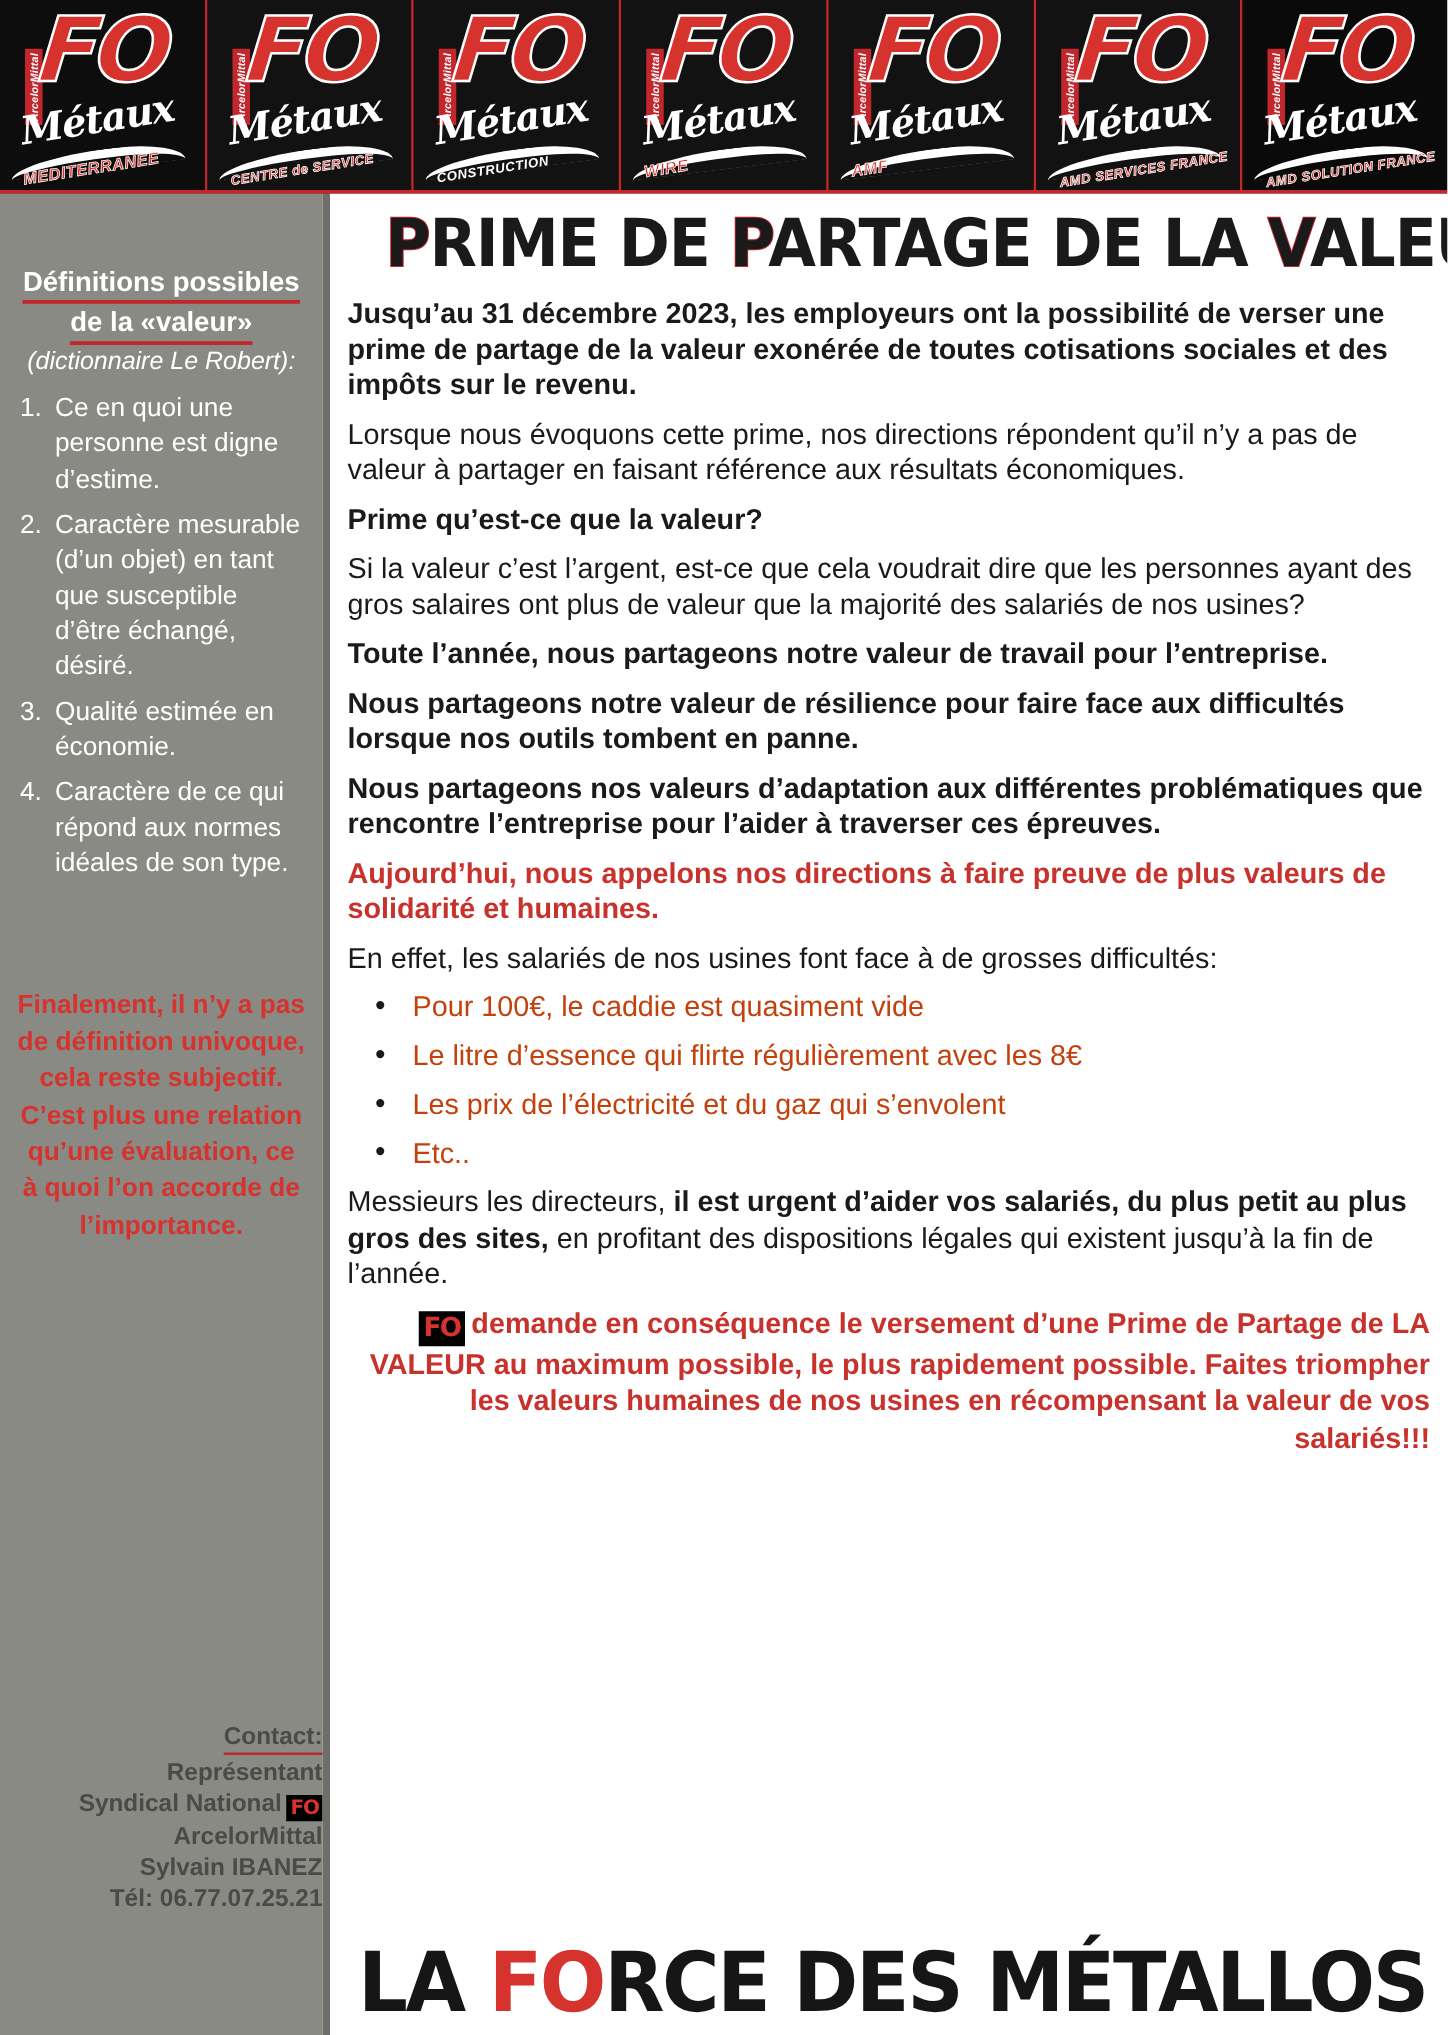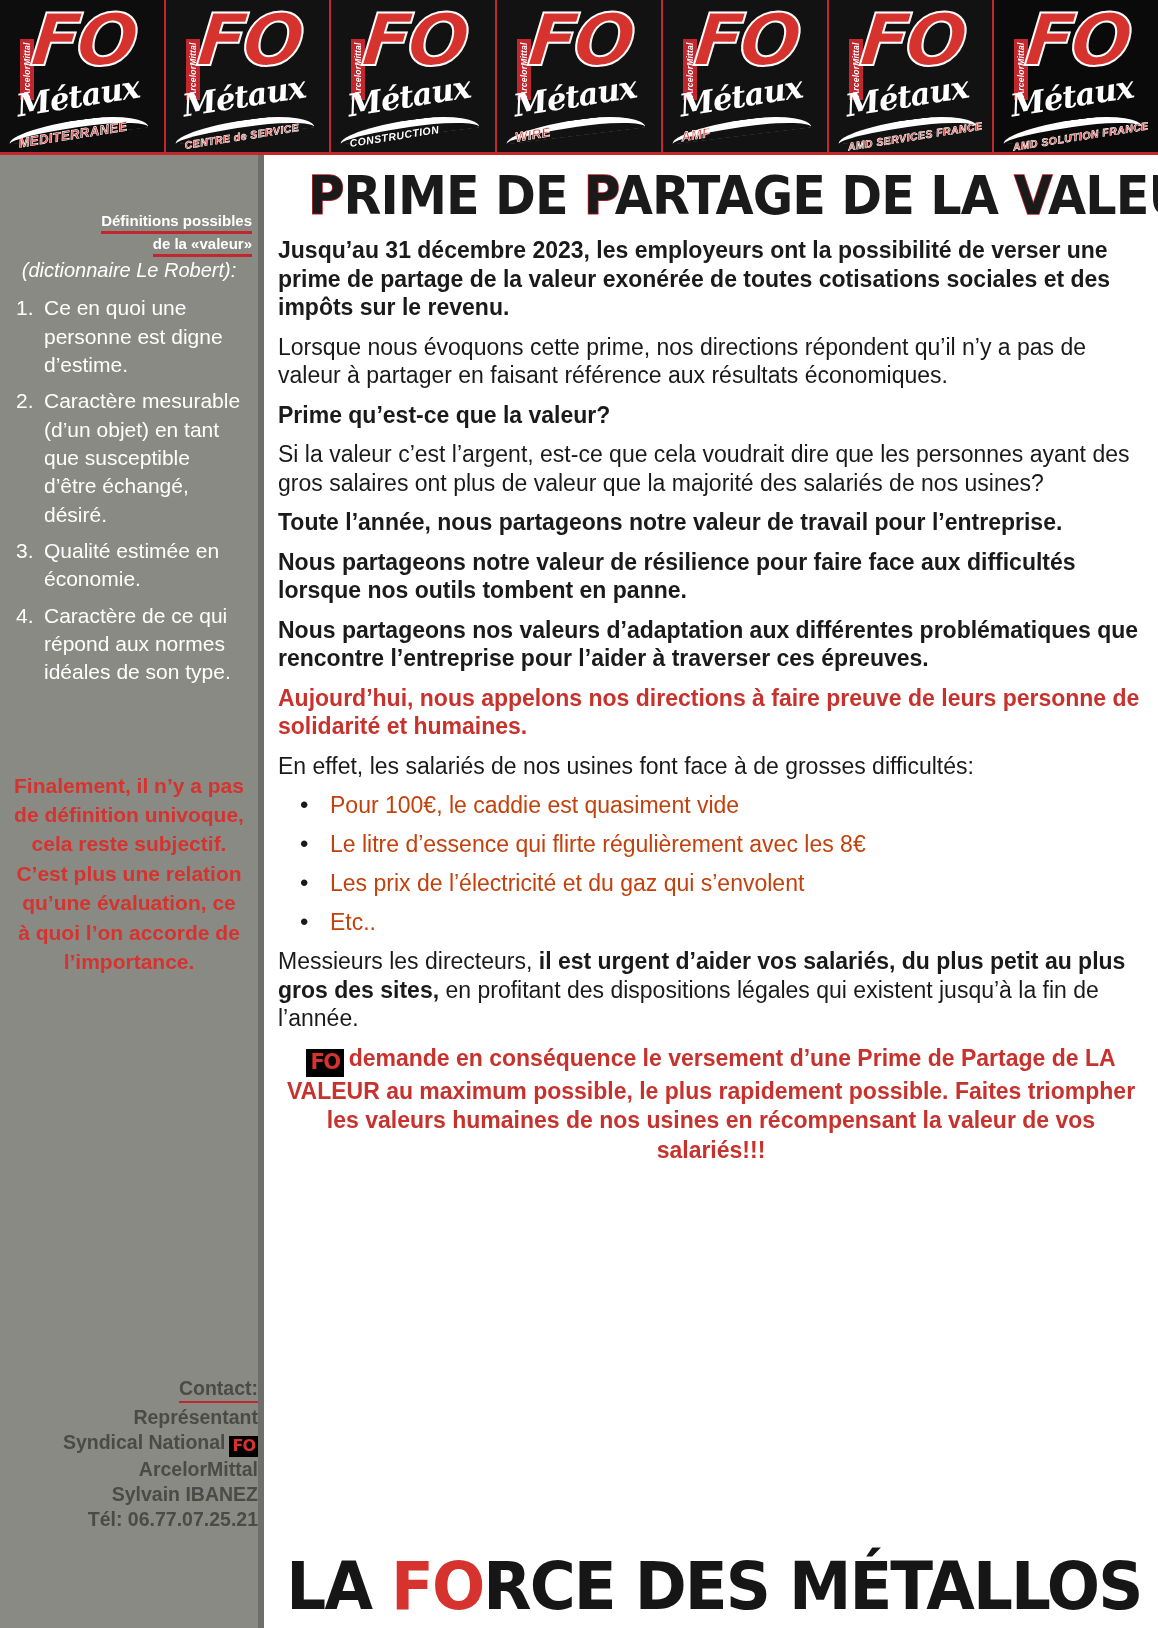--- a/index.html
+++ b/index.html
@@ -116,23 +116,23 @@
   }
   .divider-strip {
     position: absolute;
     top: 155px; left: 258px;
     width: 6px;
     height: 1473px;
     background: #6e6e6b;
   }
 
   .sb-head {
-    text-align: right;
-    color: #ffffff;
-    font-size: 15px;
+    text-align: center;
+    color: #ffffff;
+    font-size: 22px;
     font-weight: bold;
     line-height: 1.34;
     margin-top: 42px;
   }
   .sb-head span {
     border-bottom: 3px solid #c1272d;
     display: inline-block;
   }
   .sb-dict {
     text-align: center;
@@ -257,21 +257,21 @@
   }
   ul.diffs li::before {
     content: "•";
     position: absolute;
     left: 4px; top: -1px;
     font-size: 24px;
     color: #1a1a1a;
   }
 
   .closing {
-    text-align: center;
+    text-align: right;
     color: #c8322d;
     font-weight: bold;
     font-size: 23px;
     line-height: 1.28;
   }
   .fo-badge {
     display: inline-block;
     background: #000000;
     color: #d6332e;
     font-family: "DejaVu Sans", sans-serif;
@@ -412,21 +412,21 @@
 
     <div class="doc-title"><span class="cap">P</span><span>RIME DE </span><span class="cap">P</span><span>ARTAGE DE LA </span><span class="cap">V</span><span>ALEUR</span></div>
 
     <p class="body b">Jusqu’au 31 décembre 2023, les employeurs ont la possibilité de verser une prime de partage de la valeur exonérée de toutes cotisations sociales et des impôts sur le revenu.</p>
     <p class="body">Lorsque nous évoquons cette prime, nos directions répondent qu’il n’y a pas de valeur à partager en faisant référence aux résultats économiques.</p>
     <p class="body b">Prime qu’est-ce que la valeur?</p>
     <p class="body">Si la valeur c’est l’argent, est-ce que cela voudrait dire que les personnes ayant des gros salaires ont plus de valeur que la majorité des salariés de nos usines?</p>
     <p class="body b">Toute l’année, nous partageons notre valeur de travail pour l’entreprise.</p>
     <p class="body b">Nous partageons notre valeur de résilience pour faire face aux difficultés lorsque nos outils tombent en panne.</p>
     <p class="body b">Nous partageons nos valeurs d’adaptation aux différentes problématiques que rencontre l’entreprise pour l’aider à traverser ces épreuves.</p>
-    <p class="body red">Aujourd’hui, nous appelons nos directions à faire preuve de leurs personne de solidarité et humaines.</p>
+    <p class="body red">Aujourd’hui, nous appelons nos directions à faire preuve de plus valeurs de solidarité et humaines.</p>
     <p class="body">En effet, les salariés de nos usines font face à de grosses difficultés:</p>
 
     <ul class="diffs">
       <li>Pour 100€, le caddie est quasiment vide</li>
       <li>Le litre d’essence qui flirte régulièrement avec les 8€</li>
       <li>Les prix de l’électricité et du gaz qui s’envolent</li>
       <li>Etc..</li>
     </ul>
 
 

